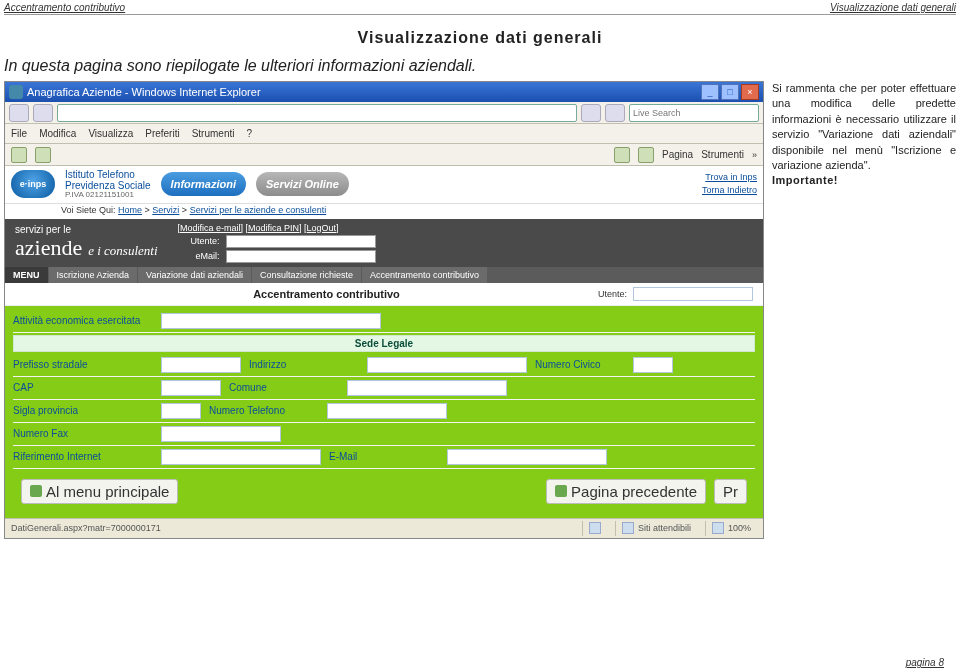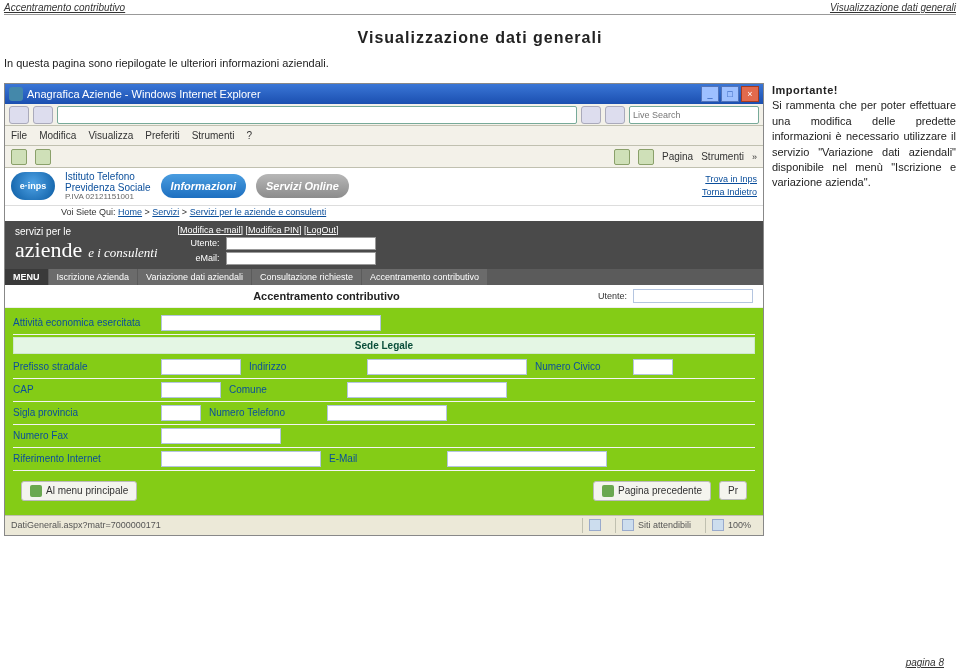--- a/index.html
+++ b/index.html
@@ -24,23 +24,24 @@
   .hr { border-top: 1px solid #999; margin: 1px 4px 10px 4px; }
   .title-center {
     text-align: center;
     font-size: 16px;
     font-weight: bold;
     letter-spacing: 1px;
     margin: 14px 0 10px 0;
     color: #222;
   }
   .intro {
-    font-size: 11px;
-    margin: 0 4px 14px 4px;
+    font-size: 16px;
+    margin: 0 4px 6px 4px;
     color: #222;
+    font-style: italic;
   }
   .main-row {
     display: flex;
     gap: 8px;
     padding: 0 4px;
   }
   .screenshot-col {
     width: 760px;
     border: 1px solid #888;
     background: #ece9d8;
@@ -210,21 +211,21 @@
     font-weight: bold; font-size: 10px; padding: 2px 4px; margin: 2px 0;
     border: 1px solid #cfe8cf;
   }
 
   .btnrow {
     display: flex; align-items: center; gap: 8px; padding: 10px 8px;
   }
   .actbtn {
     display: flex; align-items: center; gap: 4px;
     background: #f4f4ee; border: 1px solid #bbb; border-radius: 3px;
-    padding: 3px 8px; font-size: 10px; color: #333;
+    padding: 3px 8px; font-size: 15px; color: #333;
   }
   .actbtn .ico { width: 12px; height: 12px; background: #6aa84f; border-radius: 2px; }
   .btnrow .spacer { flex: 1; }
 
   .statusbar {
     background: #ece9d8; border-top: 1px solid #c0c0b0;
     display: flex; align-items: center; padding: 2px 6px;
     font-size: 9px; color: #555; height: 20px; gap: 8px;
   }
   .statuscell { border-left: 1px solid #c0c0b0; padding: 0 6px; height: 100%; display:flex; align-items:center; gap:4px; }
@@ -427,18 +428,18 @@
           <span>Siti attendibili</span>
         </div>
       <div class="statuscell">
           <div class="dot"></div>
           <span>100%</span>
         </div>
     </div>
   </div>
 
   <div class="note-col">
+    <div>Si rammenta che per poter effettuare una modifica delle predette informazioni è necessario utilizzare il servizio "Variazione dati aziendali" disponibile nel menù "Iscrizione e variazione azienda".</div>
     <div style="font-weight:bold; letter-spacing:0.5px;">Importante!</div>
-    <div>Si rammenta che per poter effettuare una modifica delle predette informazioni è necessario utilizzare il servizio "Variazione dati aziendali" disponibile nel menù "Iscrizione e variazione azienda".</div>
   </div>
 </div>
 
 <div class="page-footer">pagina 8</div>
 
 </body></html>

